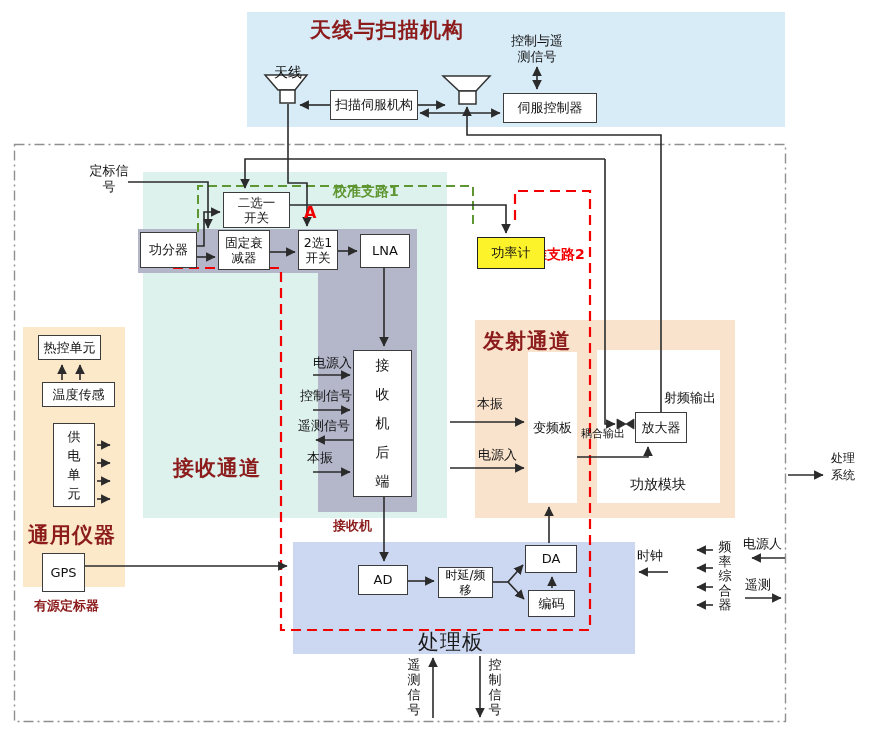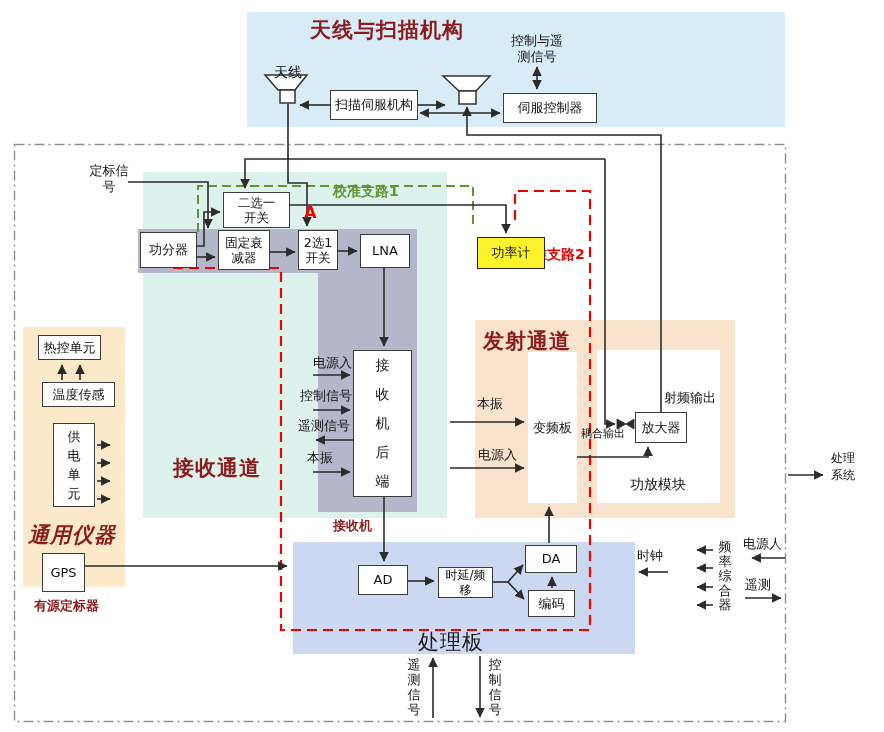--- a/index.html
+++ b/index.html
@@ -160,21 +160,21 @@
     </div>
   <div class="box" style="left:42px;top:382px;width:73px;height:25px;">
       <span>温度传感</span>
     </div>
   <div class="box" style="left:53px;top:423px;width:42px;height:84px;">
       <span class="pre" style="line-height:19px;">供
 电
 单
 元</span>
     </div>
-  <div class="lbl sect" style="left:28px;top:522px;font-style:italic;">通用仪器</div>
+  <div class="lbl sect" style="left:28px;top:522px;">通用仪器</div>
   <div class="box" style="left:42px;top:553px;width:43px;height:39px;">
       <span>GPS</span>
     </div>
   <div class="lbl" style="left:34px;top:598px;color:#8c1c1c;font-weight:bold;">有源定标器</div>
 
   <div class="lbl sect" style="left:483px;top:328px;">发射通道</div>
   <div class="lbl" style="left:477px;top:396px;">本振</div>
   <div class="lbl" style="left:478px;top:447px;">电源入</div>
   <div class="box" style="left:635px;top:412px;width:52px;height:31px;">
       <span>放大器</span>

